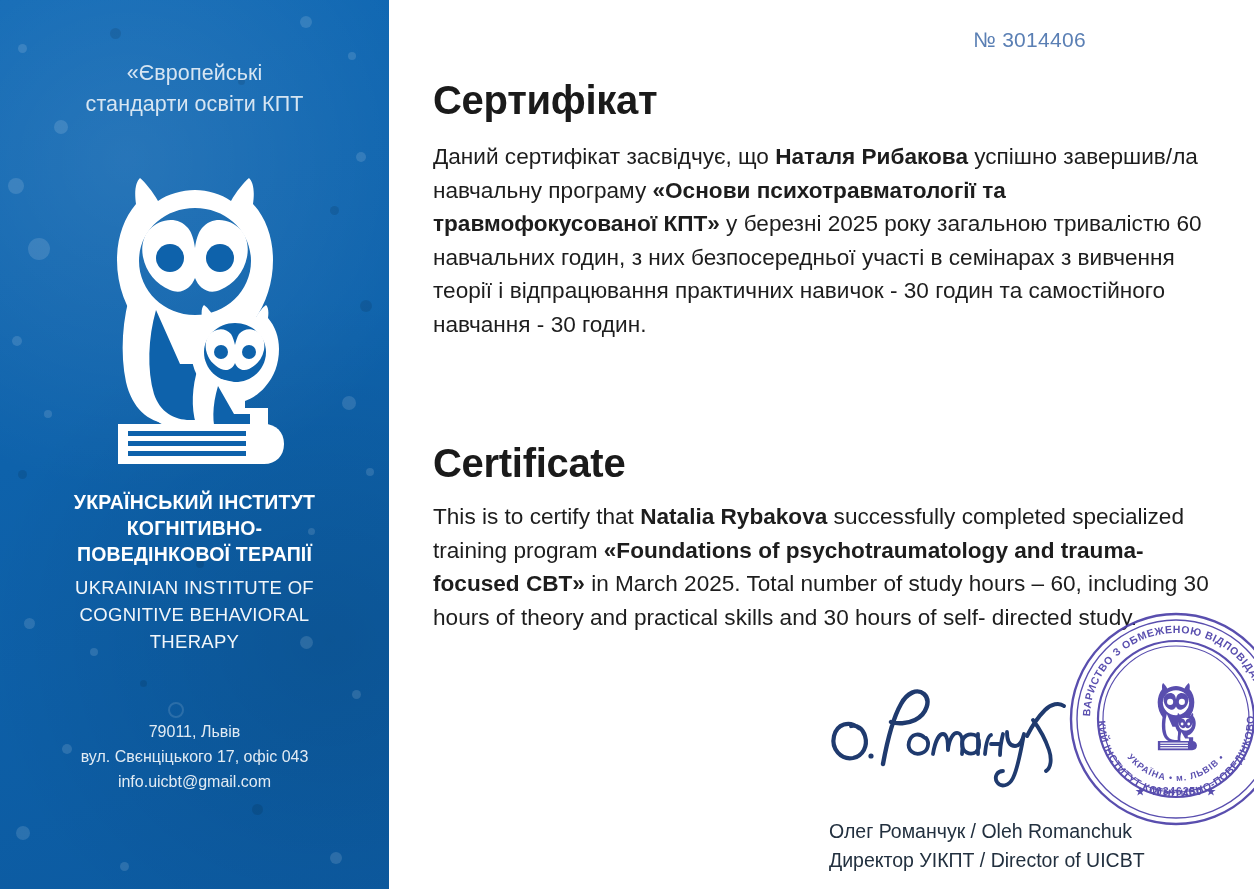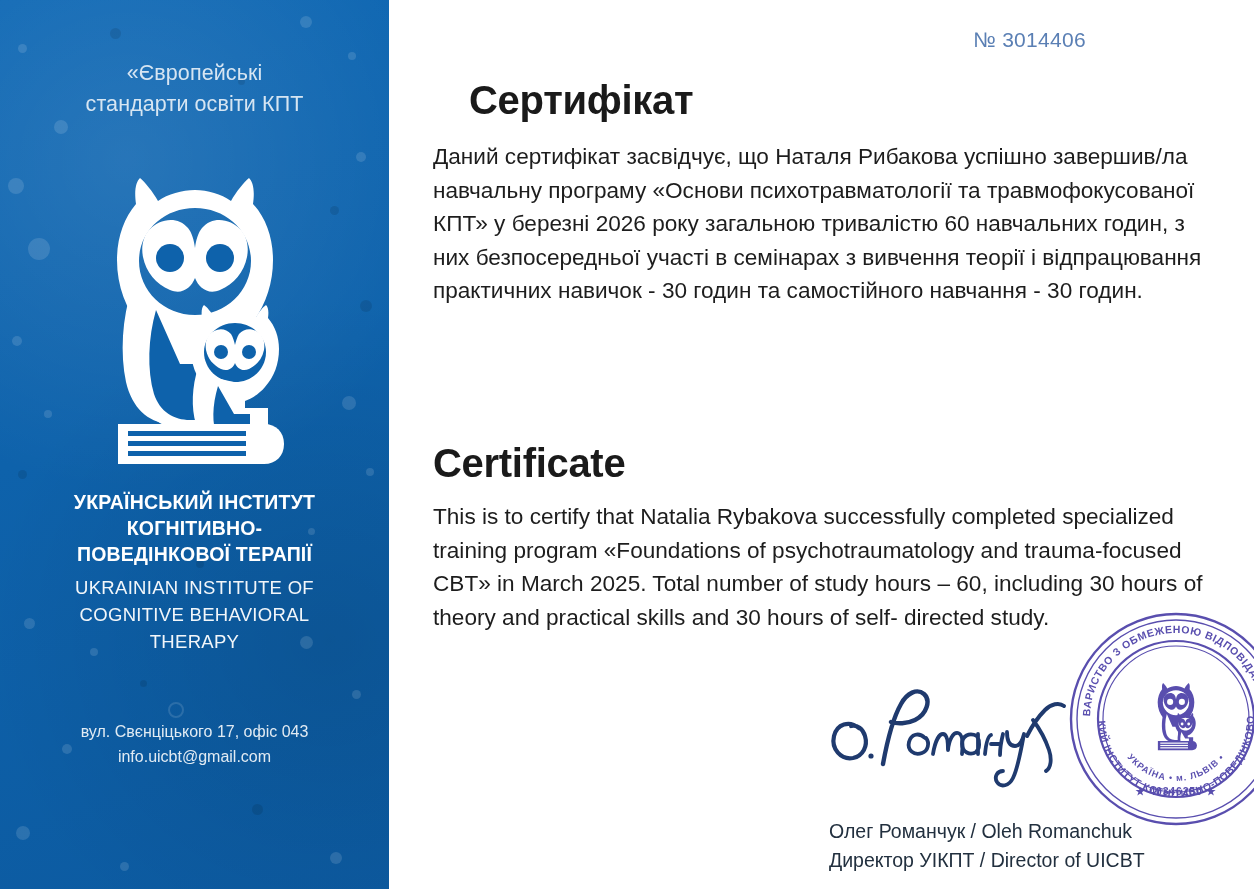--- a/index.html
+++ b/index.html
@@ -121,35 +121,35 @@
   }
 
   .section-title {
     position: absolute;
     left: 44px;
     color: #1a1a1a;
     font-weight: 700;
     font-size: 40px;
     letter-spacing: -0.3px;
   }
-  #title-ua { top: 78px; margin-left: 36px; }
+  #title-ua { top: 78px; }
   #title-en { top: 441px; }
 
   .body-text {
     position: absolute;
     left: 44px;
     width: 790px;
     color: #1d1d1d;
     font-size: 22.6px;
     line-height: 33.5px;
     font-weight: 400;
   }
   #body-ua { top: 140px; }
   #body-en { top: 500px; }
-  .body-text b { font-weight: 400; }
+  .body-text b { font-weight: 700; }
 
   
   #signature {
     position: absolute;
     left: 432px; top: 676px;
     width: 250px; height: 120px;
   }
   #signature svg { width: 100%; height: 100%; display: block; }
 
   
@@ -290,35 +290,36 @@
       <div>THERAPY</div>
     </div>
 
     <div id="inst-ua">
       <div>УКРАЇНСЬКИЙ ІНСТИТУТ</div>
       <div>КОГНІТИВНО-</div>
       <div>ПОВЕДІНКОВОЇ ТЕРАПІЇ</div>
     </div>
 
     <div id="address">
+      <div>79011, Львів</div>
       <div>вул. Свєнціцького 17, офіс 043</div>
       <div>info.uicbt@gmail.com</div>
     </div>
 
     <div id="sidebar-edge"></div>
   </div>
 
   <div id="content">
 
     <div id="cert-number">№ 3014406</div>
 
     <div class="section-title" id="title-ua">Сертифікат</div>
 
     <div class="body-text" id="body-ua">
-      <span>Даний сертифікат засвідчує, що </span><b>Наталя Рибакова</b><span> успішно завершив/ла навчальну програму </span><b>«Основи психотравматології та травмофокусованої КПТ»</b><span> у березні 2026 року загальною тривалістю 60 навчальних годин, з них безпосередньої участі в семінарах з вивчення теорії і відпрацювання практичних навичок - 30 годин та самостійного навчання - 30 годин.</span>
+      <span>Даний сертифікат засвідчує, що </span><b>Наталя Рибакова</b><span> успішно завершив/ла навчальну програму </span><b>«Основи психотравматології та травмофокусованої КПТ»</b><span> у березні 2025 року загальною тривалістю 60 навчальних годин, з них безпосередньої участі в семінарах з вивчення теорії і відпрацювання практичних навичок - 30 годин та самостійного навчання - 30 годин.</span>
     </div>
 
     <div class="section-title" id="title-en">Certificate</div>
 
     <div class="body-text" id="body-en">
       <span>This is to certify that </span><b>Natalia Rybakova</b><span> successfully completed specialized training program </span><b>«Foundations of psychotraumatology and trauma-focused CBT»</b><span> in March 2025. Total number of study hours – 60, including 30 hours of theory and practical skills and 30 hours of self- directed study.</span>
     </div>
 
     <div id="signature">
       <svg viewBox="0 0 250 120" xmlns="http://www.w3.org/2000/svg">

